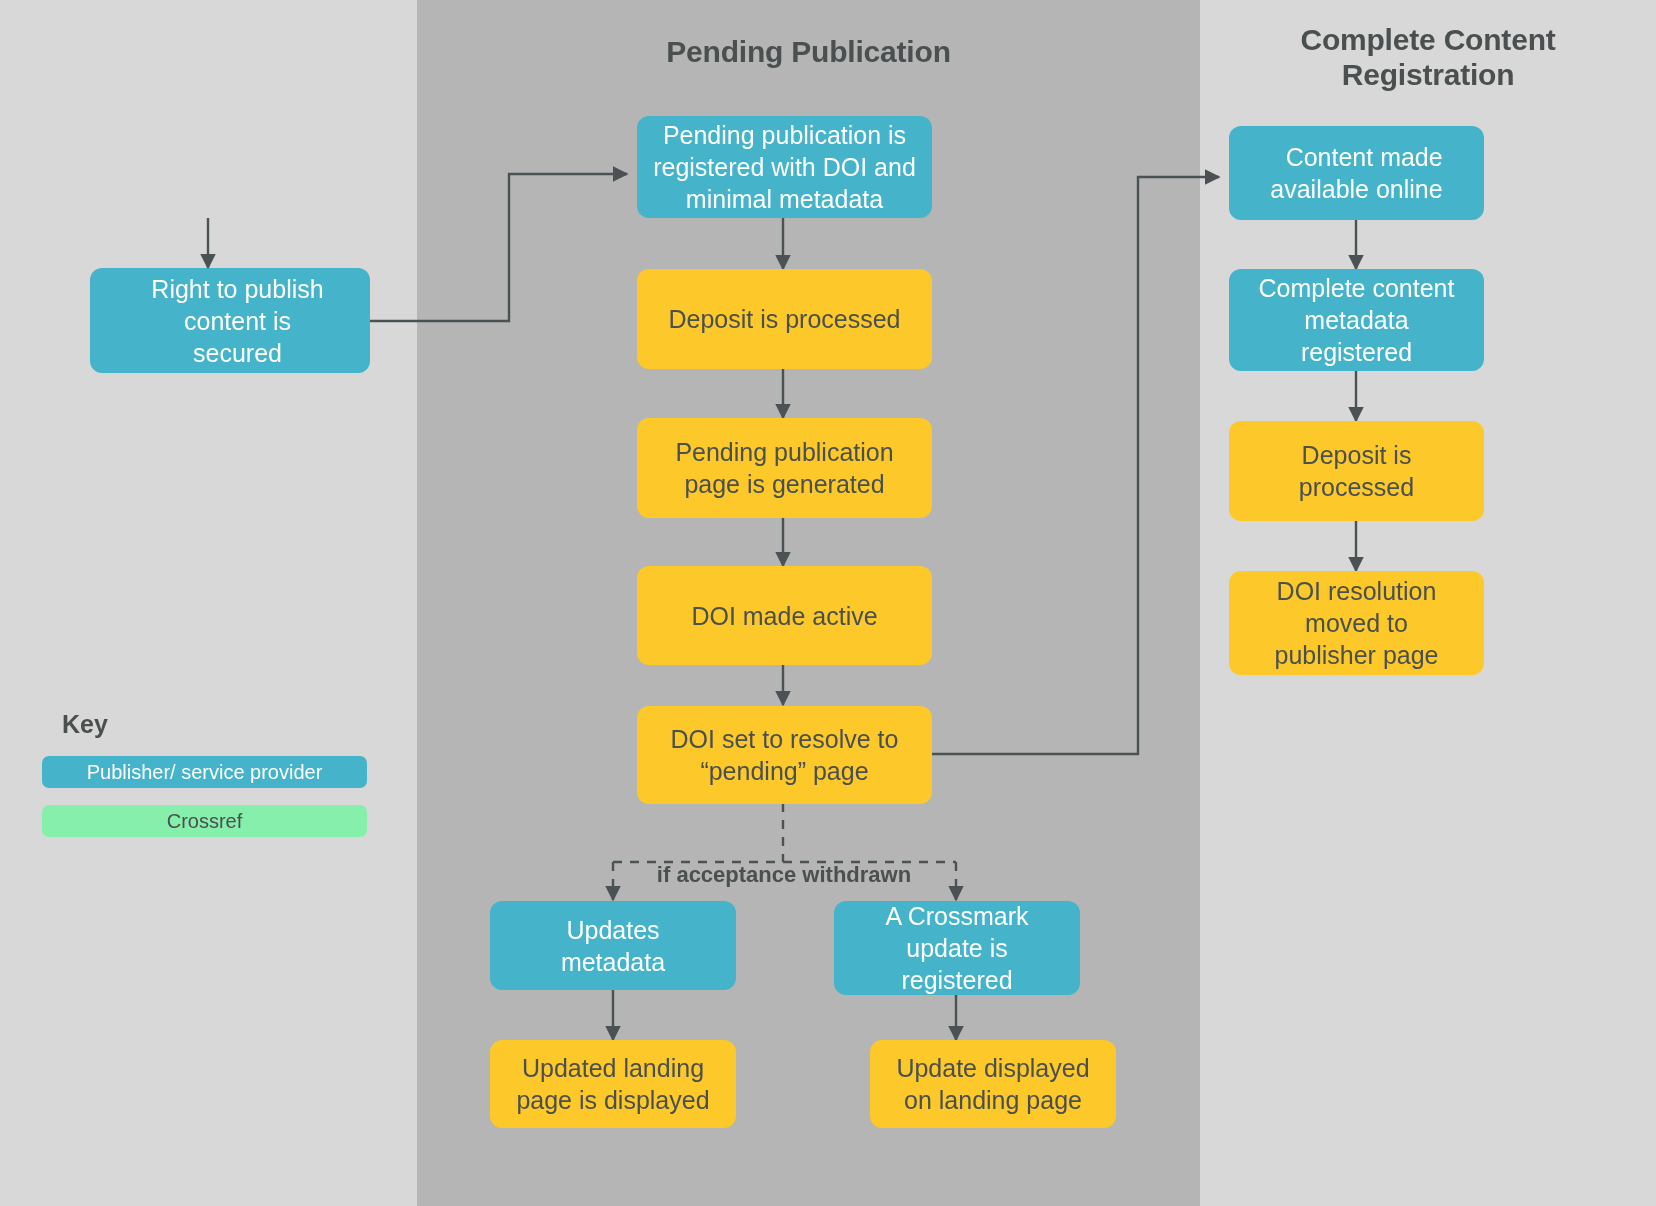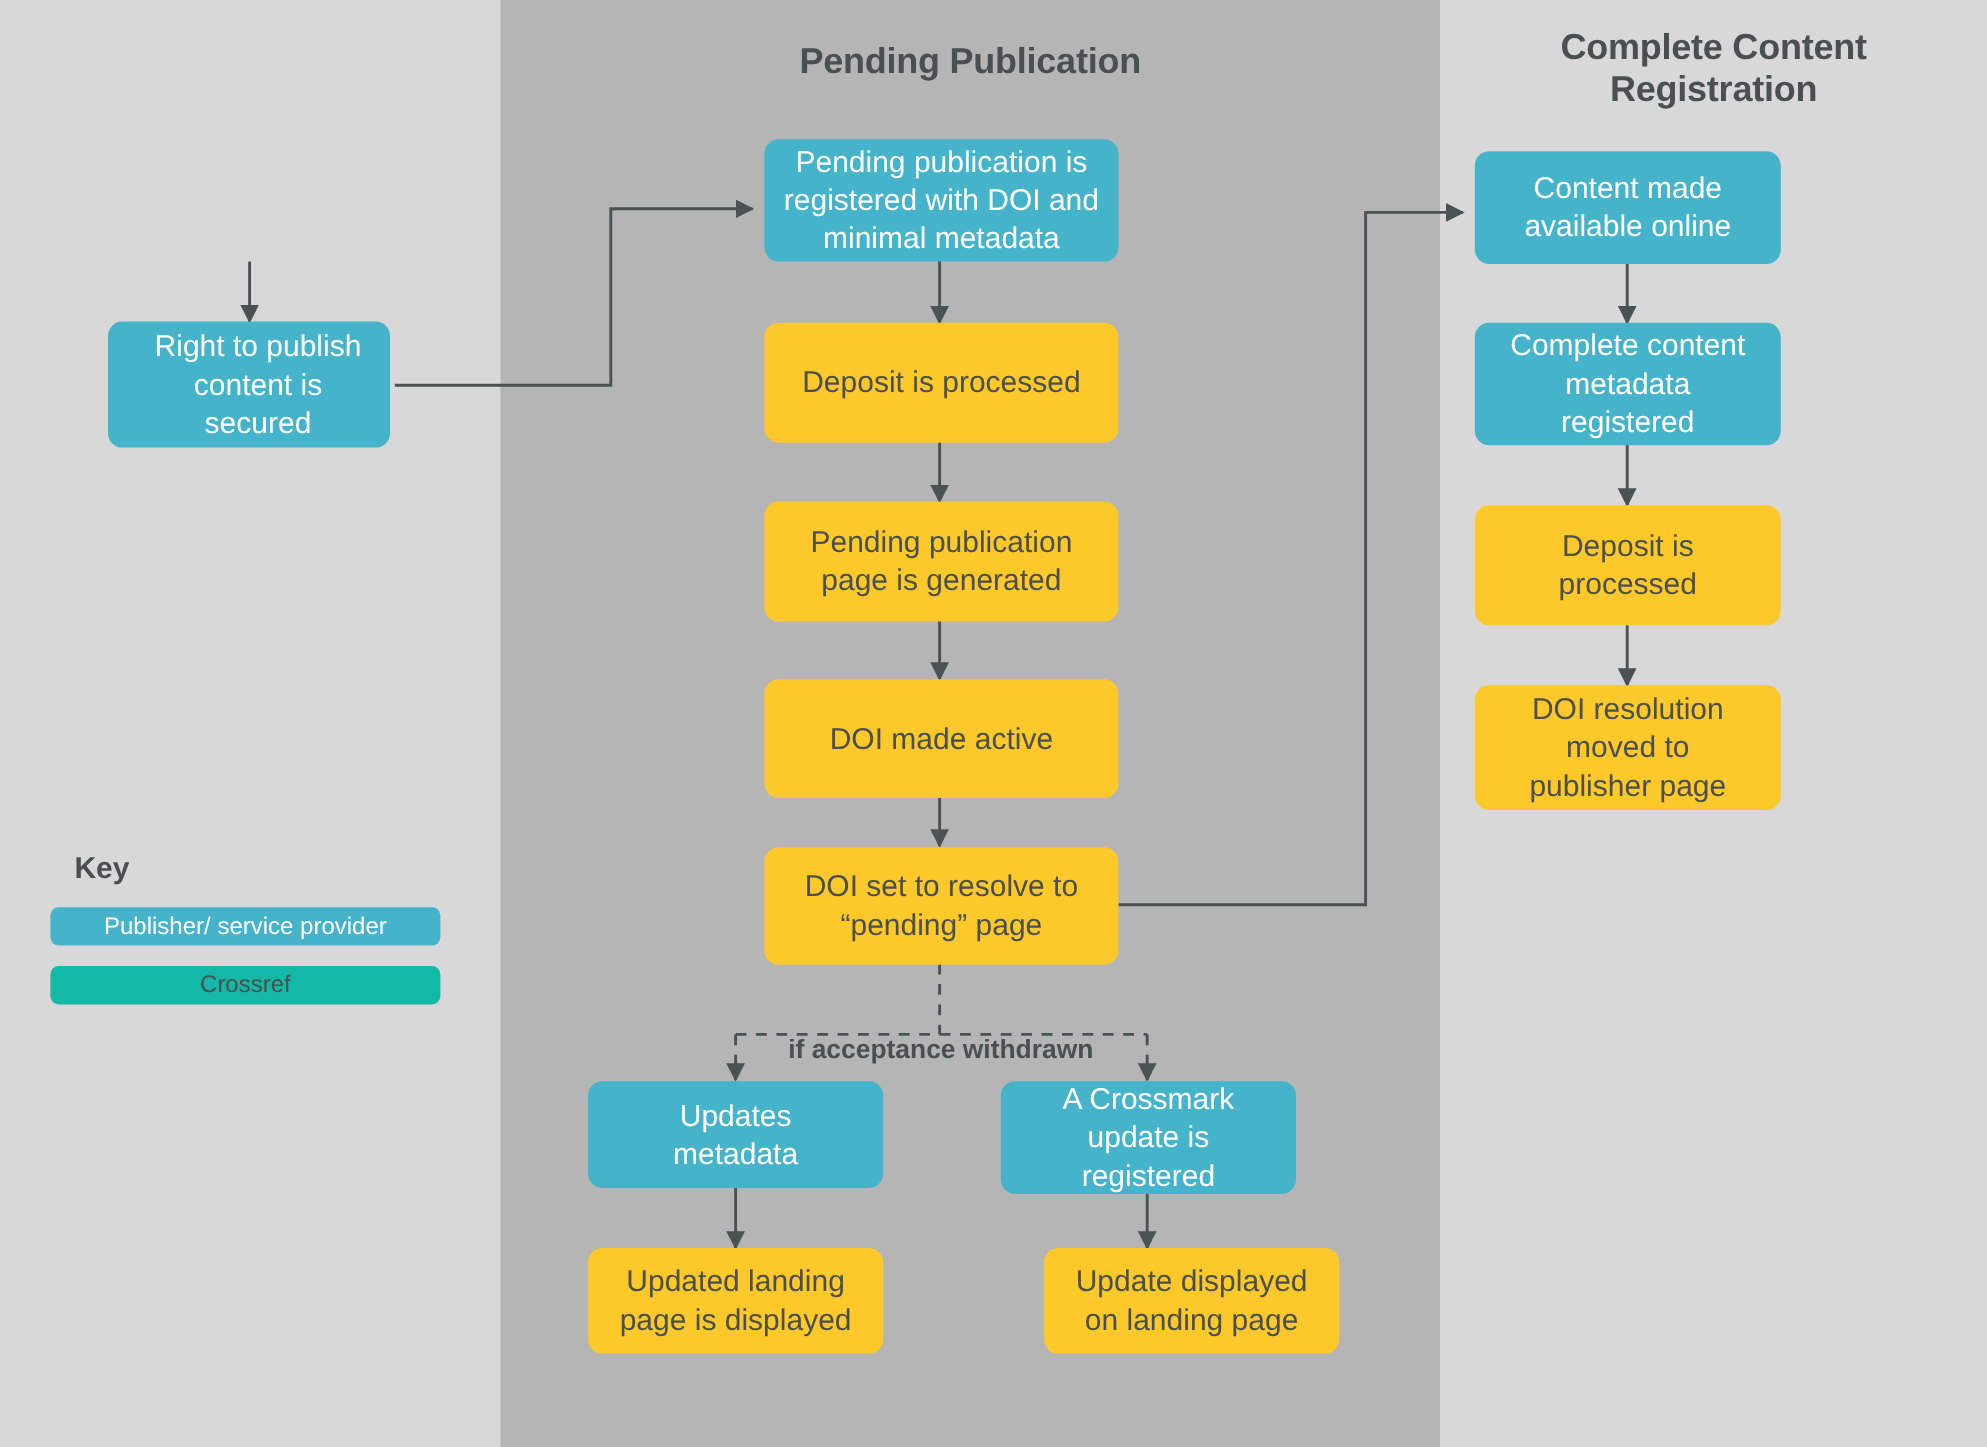--- a/index.html
+++ b/index.html
@@ -42,21 +42,21 @@
 
   
   #key-wrap{position:absolute;left:42px;top:710px;width:330px;}
   #key-title{font-size:25px;font-weight:bold;color:#4a4f4f;margin-left:20px;}
   .key-chip{
     width:325px;height:32px;border-radius:7px;margin-top:17px;
     display:flex;align-items:center;justify-content:center;
     font-size:20px;box-sizing:border-box;
   }
   .key-chip.pub{background:#45b4ca;color:#ffffff;}
-  .key-chip.cr{background:#14b8a6;color:#4a4f4f;}
+  .key-chip.cr{background:#86efac;color:#4a4f4f;}
 
   
   #branch-label{
     position:absolute;left:560px;top:862px;width:448px;
     text-align:center;font-size:22px;font-weight:bold;color:#4a4f4f;
   }
 </style>
 </head>
 <body>
 
@@ -101,21 +101,21 @@
       <path d="M 613,862 L 613,900"></path>
       <path d="M 956,862 L 956,900"></path>
     </g>
   </svg>
 
   <div class="col-title" id="title-mid">Pending Publication</div>
   <div class="col-title" id="title-right" style="white-space:pre-line;">Complete Content
 Registration</div>
 
 
-  <div class="node pub" style="left:90px;top:268px;width:235px;height:105px;padding-left:25px;">Right to publish
+  <div class="node pub" style="left:90px;top:268px;width:280px;height:105px;padding-left:25px;">Right to publish
 content is
 secured</div>
 
   <div class="node pub" style="left:637px;top:116px;width:295px;height:102px;">Pending publication is
 registered with DOI and
 minimal metadata</div>
 
   <div class="node cr" style="left:637px;top:269px;width:295px;height:100px;">Deposit is processed</div>
 
   <div class="node cr" style="left:637px;top:418px;width:295px;height:100px;">Pending publication
@@ -134,21 +134,21 @@
   <div class="node cr" style="left:490px;top:1040px;width:246px;height:88px;">Updated landing
 page is displayed</div>
 
   <div class="node pub" style="left:834px;top:901px;width:246px;height:94px;">A Crossmark
 update is
 registered</div>
 
   <div class="node cr" style="left:834px;top:1040px;width:246px;height:88px;margin-left:36px;">Update displayed
 on landing page</div>
 
-  <div class="node pub" style="left:1229px;top:126px;width:255px;height:94px;">Content made
+  <div class="node pub" style="left:1229px;top:126px;width:255px;height:94px;text-align:right;">Content made
 available online</div>
 
   <div class="node pub" style="left:1229px;top:269px;width:255px;height:102px;">Complete content
 metadata
 registered</div>
 
   <div class="node cr" style="left:1229px;top:421px;width:255px;height:100px;">Deposit is
 processed</div>
 
   <div class="node cr" style="left:1229px;top:571px;width:255px;height:104px;">DOI resolution

